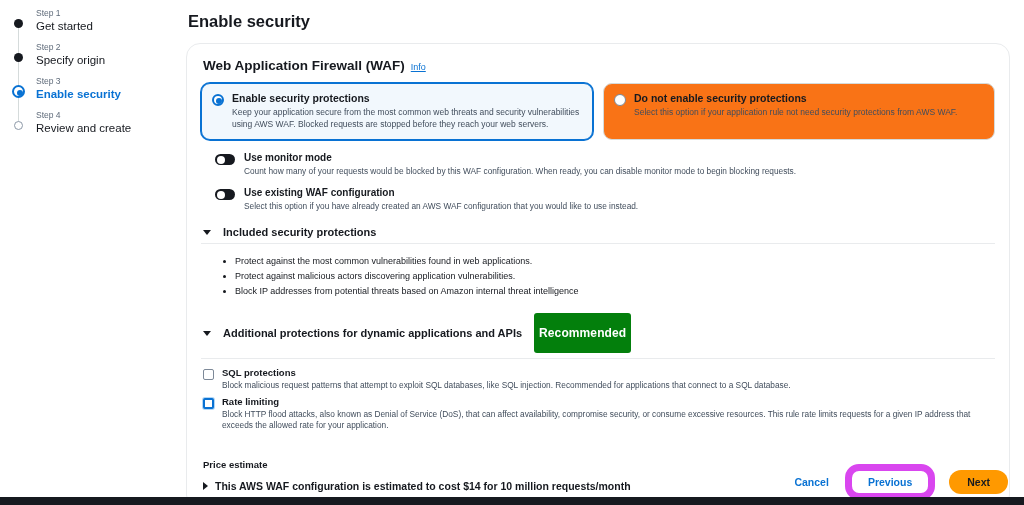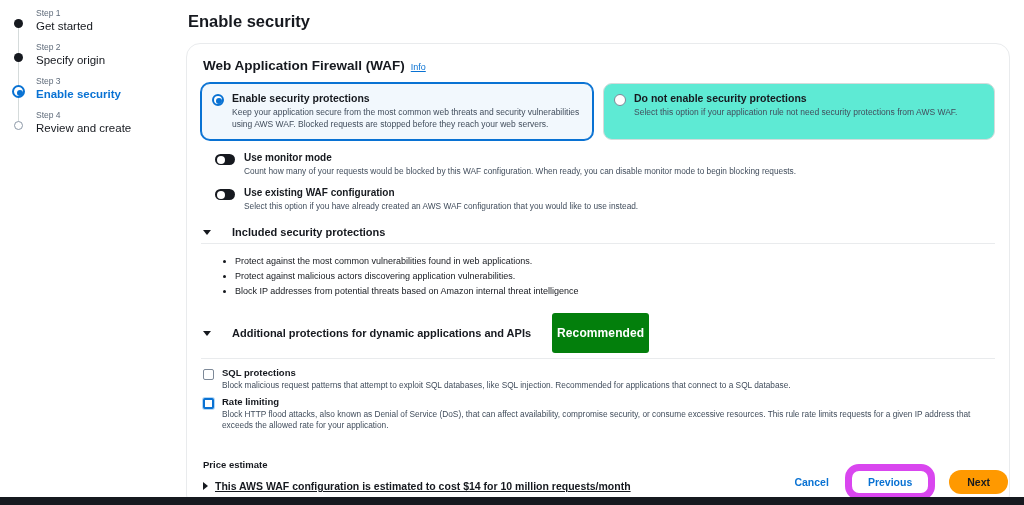--- a/index.html
+++ b/index.html
@@ -47,21 +47,21 @@
     padding: 12px 14px 16px 14px;
   }
   .card-header { display: flex; align-items: baseline; gap: 6px; margin: 2px 0 10px 2px; }
   .card-title { font-size: 13.5px; font-weight: bold; color: #16191f; }
   .info-link { font-size: 9px; color: #0972d3; text-decoration: underline; cursor: pointer; }
 
   
   .tiles { display: flex; gap: 10px; }
   .tile {
     flex: 1; border: 1px solid #d5dbdb; border-radius: 9px; padding: 8px 10px 9px 10px;
-    background: #5eead4; position: relative;
+    background: #f97316; position: relative;
   }
   .tile.selected { border-color: #0972d3; background: #f2f8fd; box-shadow: 0 0 0 1px #0972d3; }
   .tile-row { display: flex; gap: 8px; }
   .radio {
     width: 12px; height: 12px; border-radius: 50%; border: 1px solid #7d8998;
     background: #fff; flex: 0 0 auto; margin-top: 2px; position: relative;
   }
   .radio.checked { border: 2px solid #0972d3; }
   .radio.checked::after {
     content: ""; position: absolute; left: 2px; top: 2px; width: 6px; height: 6px;
@@ -79,21 +79,21 @@
   }
   .toggle::after {
     content: ""; position: absolute; left: 1.5px; top: 1.5px;
     width: 8px; height: 8px; border-radius: 50%; background: #fff;
   }
   .toggle-title { font-size: 10px; font-weight: bold; color: #16191f; line-height: 12px; }
   .toggle-desc { font-size: 8.3px; color: #414d5c; line-height: 11px; margin-top: 2px; max-width: 690px; }
 
   
   .section { margin-top: 14px; }
-  .section-head { display: flex; align-items: center; gap: 21px; padding: 0 0 5px 2px; }
+  .section-head { display: flex; align-items: center; gap: 12px; padding: 0 0 5px 2px; }
   .caret-down {
     width: 0; height: 0; border-left: 4px solid transparent; border-right: 4px solid transparent;
     border-top: 5px solid #16191f; cursor: pointer;
   }
   .caret-right {
     width: 0; height: 0; border-top: 4px solid transparent; border-bottom: 4px solid transparent;
     border-left: 5px solid #16191f; cursor: pointer;
   }
   .section-title { font-size: 11px; font-weight: bold; color: #16191f; }
   .badge {
@@ -110,21 +110,21 @@
   .check-row { display: flex; gap: 8px; margin-bottom: 5px; padding-left: 2px; }
   .checkbox {
     width: 11px; height: 11px; border-radius: 2px; border: 1px solid #7d8998;
     background: #fff; flex: 0 0 auto; margin-top: 2px;
   }
   .checkbox.focused { border: 2px solid #0972d3; box-shadow: 0 0 0 1px #b3d7f5; }
   .check-title { font-size: 9.5px; font-weight: bold; color: #16191f; line-height: 12px; }
   .check-desc { font-size: 8.3px; color: #414d5c; line-height: 11px; margin-top: 1px; max-width: 795px; }
 
   .price-label { font-size: 9.5px; font-weight: bold; color: #16191f; margin: 28px 0 10px 2px; }
-  .price-row { display: flex; align-items: center; gap: 7px; padding-left: 2px; text-decoration: underline; }
+  .price-row { display: flex; align-items: center; gap: 7px; padding-left: 2px; }
   .price-text { font-size: 10.5px; font-weight: bold; color: #16191f; }
 
   
   .footer {
     position: absolute; right: 16px; top: 464px;
     display: flex; align-items: center; gap: 14px;
   }
   .btn-link {
     font-size: 10.5px; font-weight: bold; color: #0972d3; cursor: pointer;
     background: none; border: none; padding: 4px 2px;

